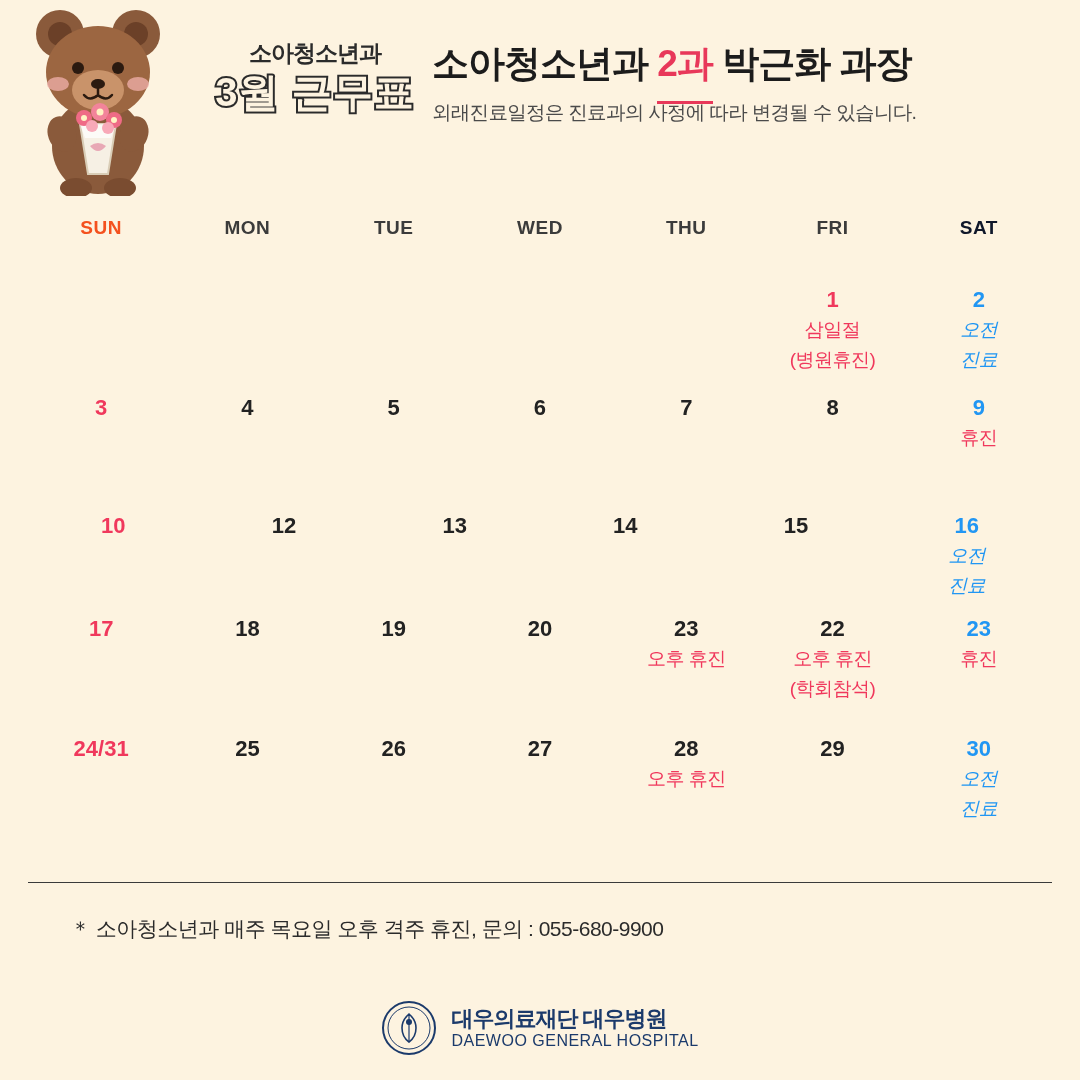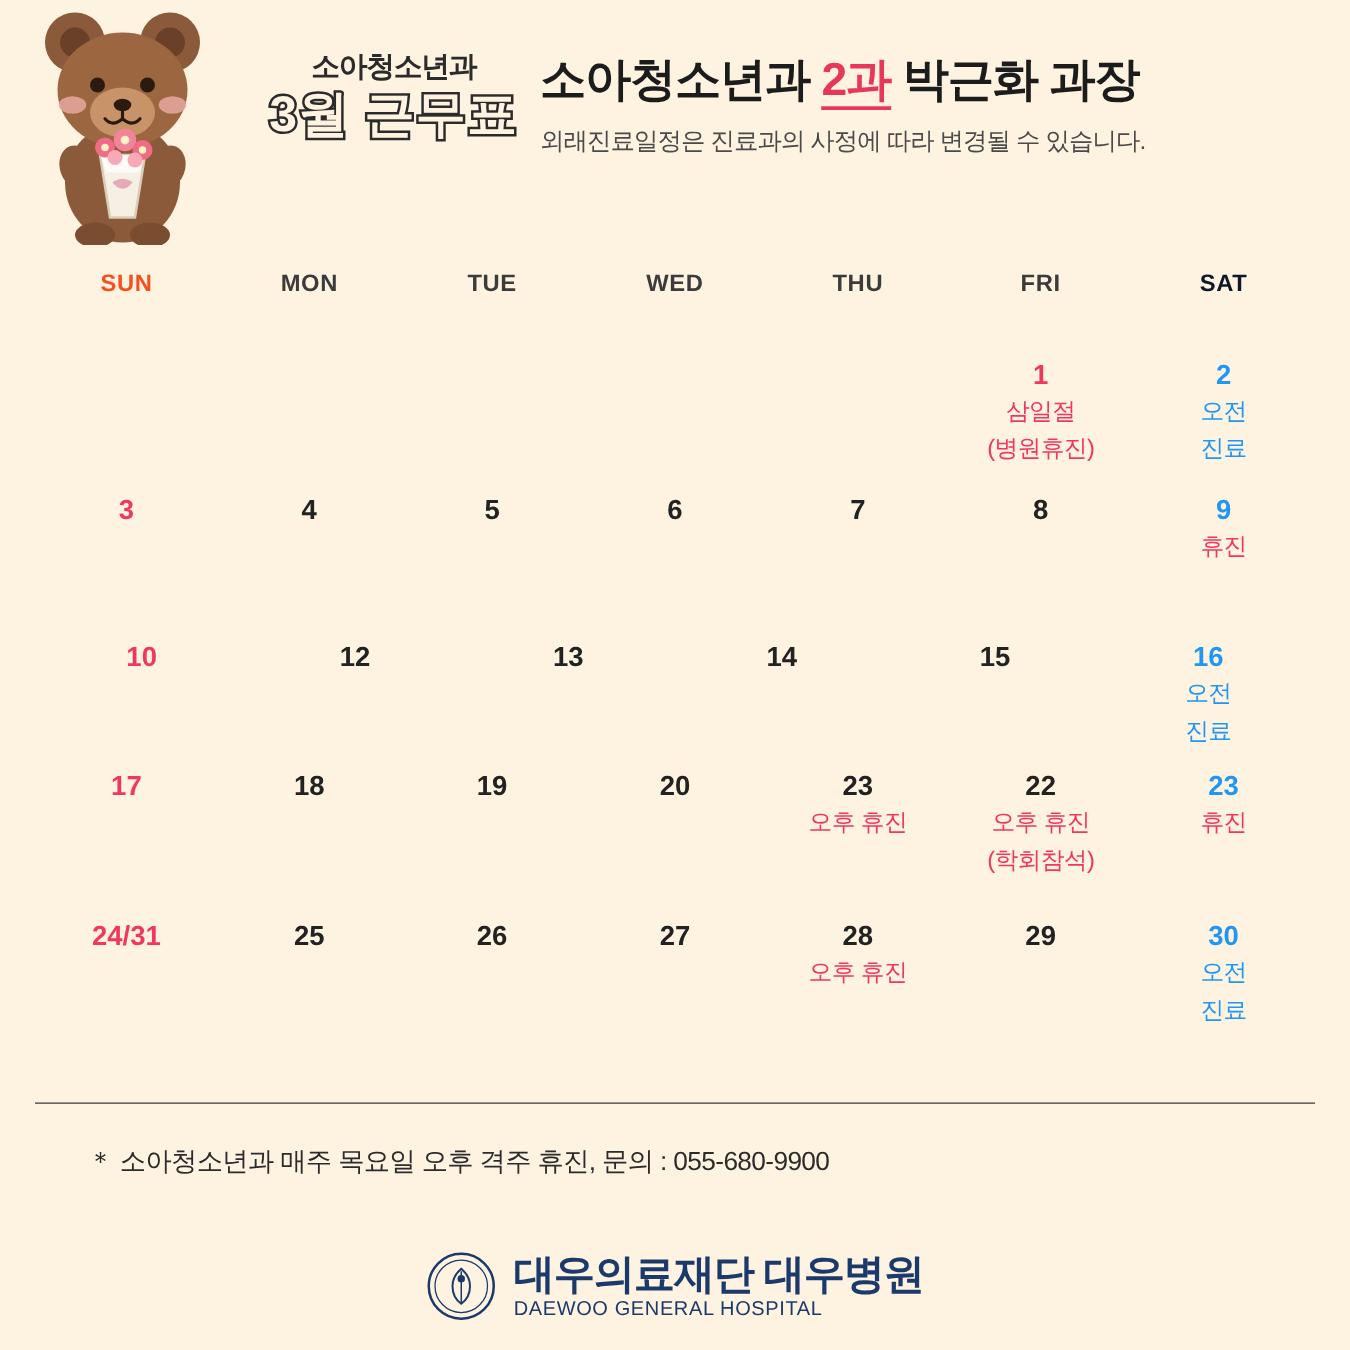--- a/index.html
+++ b/index.html
@@ -61,21 +61,21 @@
     font-size: 37px;
     font-weight: bold;
     color: #1c1c1c;
     letter-spacing: -1px;
     line-height: 1.1;
     white-space: nowrap;
   }
   .title-right .main .hl {
     color: #e8385a;
     border-bottom: 3px solid #e8385a;
-    padding-bottom: 1px;
+    padding-bottom: 17px;
   }
   .title-right .sub {
     margin-top: 14px;
     font-size: 19.5px;
     color: #4a4a4a;
     letter-spacing: -0.7px;
   }
 
   
   .calendar {
@@ -119,21 +119,21 @@
   }
   .cell.sun .daynum { color: #f0385c; }
   .cell.sat .daynum { color: #2196f3; }
   .note {
     font-size: 19px;
     color: #f0385c;
     line-height: 1.5;
     letter-spacing: -0.5px;
     margin-top: 2px;
   }
-  .note.blue { color: #2196f3; }
+  .note.blue { color: #2196f3; font-style: italic; }
   .cell.empty { }
 
   
   .week.w1 .cell { min-height: 108px; }
   .week.w2 .cell { min-height: 118px; }
   .week.w3 .cell { min-height: 103px; }
   .week.w4 .cell { min-height: 120px; }
   .week.w5 .cell { min-height: 110px; }
 
   
@@ -162,21 +162,21 @@
     display: flex;
     justify-content: center;
     align-items: center;
     gap: 14px;
   }
   .brand-logo {
     width: 56px;
     height: 56px;
   }
   .brand-text .kr {
-    font-size: 33px;
+    font-size: 22px;
     font-weight: bold;
     color: #1b3a6b;
     letter-spacing: -1px;
     line-height: 1.15;
   }
   .brand-text .en {
     font-size: 16px;
     color: #1b3a6b;
     letter-spacing: 0.5px;
     line-height: 1.2;

